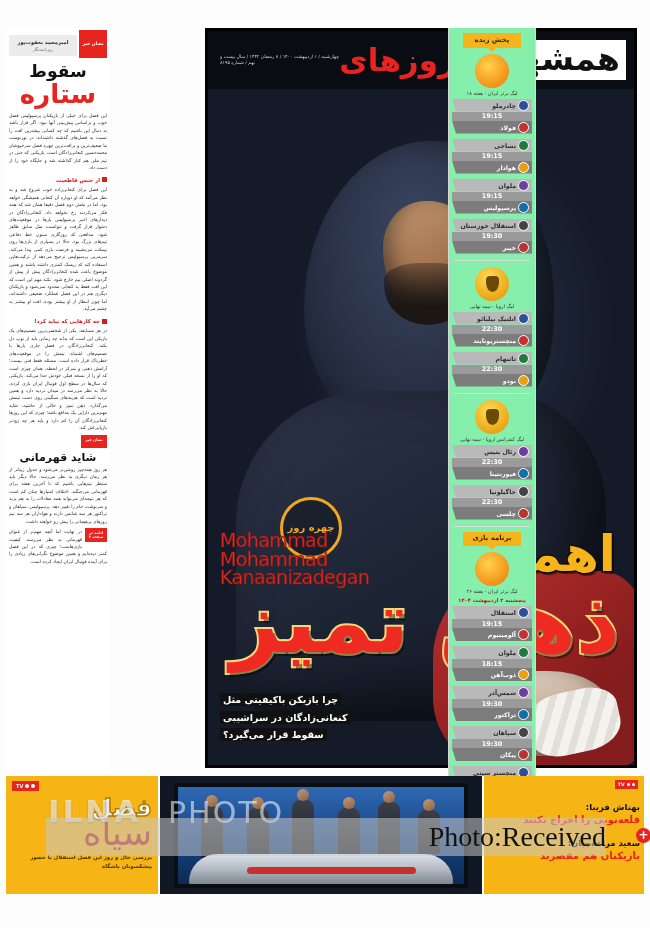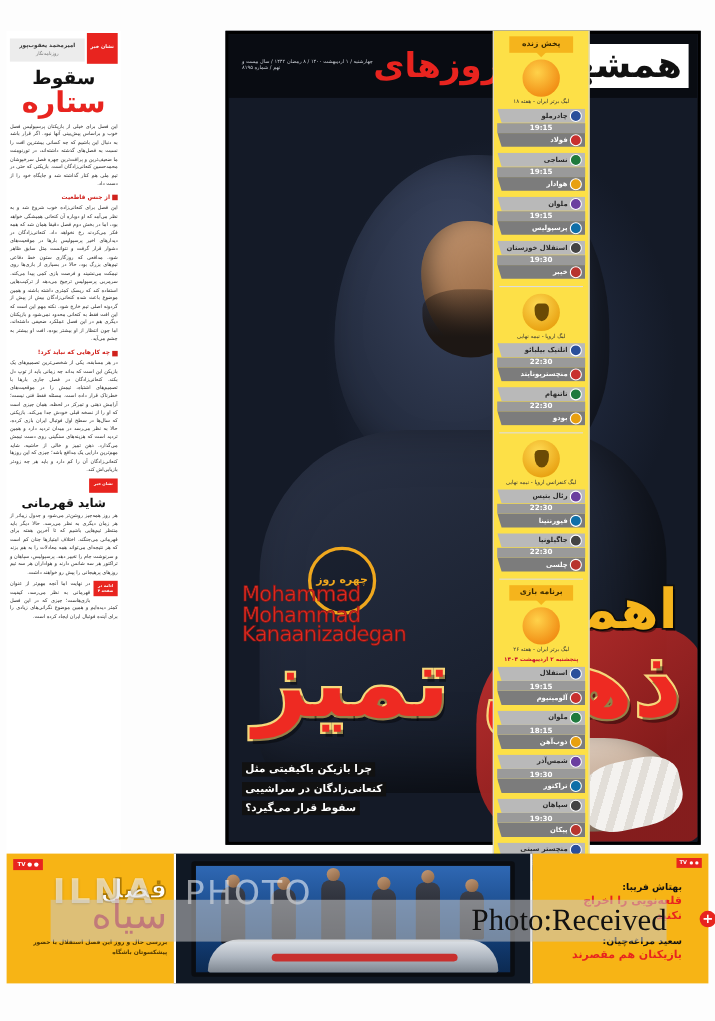--- a/index.html
+++ b/index.html
@@ -154,21 +154,21 @@
     font-size: 9.5px; font-weight: 700; color: #fff;
     line-height: 1.85;
   }
   .hl-kicker span { background: #111; padding: 1px 3px; box-decoration-break: clone; -webkit-box-decoration-break: clone; }
 
   
   .sidebar {
     position: absolute;
     right: 114px; top: 28px;
     width: 88px; height: 845px;
-    background: #fde047;
+    background: #86efac;
     border-right: 1px solid #d8d8d8;
     border-left: 1px solid #d8d8d8;
     padding: 3px 3px 0;
   }
   .sb-tag {
     margin: 2px auto 3px;
     width: 58px;
     background: #f5b41c;
     color: #3a2a00;
     font-size: 7px; font-weight: 700;
@@ -336,21 +336,21 @@
     position: absolute; left: 4%; right: 4%; bottom: 0; height: 30px;
     background: linear-gradient(180deg,#dfe3e8 0%, #aeb6c0 55%, #7e8690 100%);
     border-radius: 30px 30px 2px 2px;
   }
   .tv-desk::after {
     content:""; position:absolute; left:22%; right:14%; top:42%; height:7px;
     background:#c8302e; border-radius: 20px;
   }
   .bb-quotes {
     width: 160px; background: #f7b415; flex: 0 0 auto;
-    padding: 10px 24px; position: relative;
+    padding: 10px 4px; position: relative;
   }
   .q-name { font-size: 8.5px; font-weight: 700; color: #111; line-height: 1.3; text-align: right; }
   .q-text { font-size: 10px; font-weight: 700; color: #e8241f; line-height: 1.3; text-align: right; margin-bottom: 12px; }
   .bb-plus {
     position: absolute; right: -7px; top: 52px;
     width: 15px; height: 15px; border-radius: 50%;
     background: #e8241f; color: #fff;
     font-size: 12px; font-weight: 700; line-height: 14px; text-align: center;
   }
   .bb-tvlogo2 {

